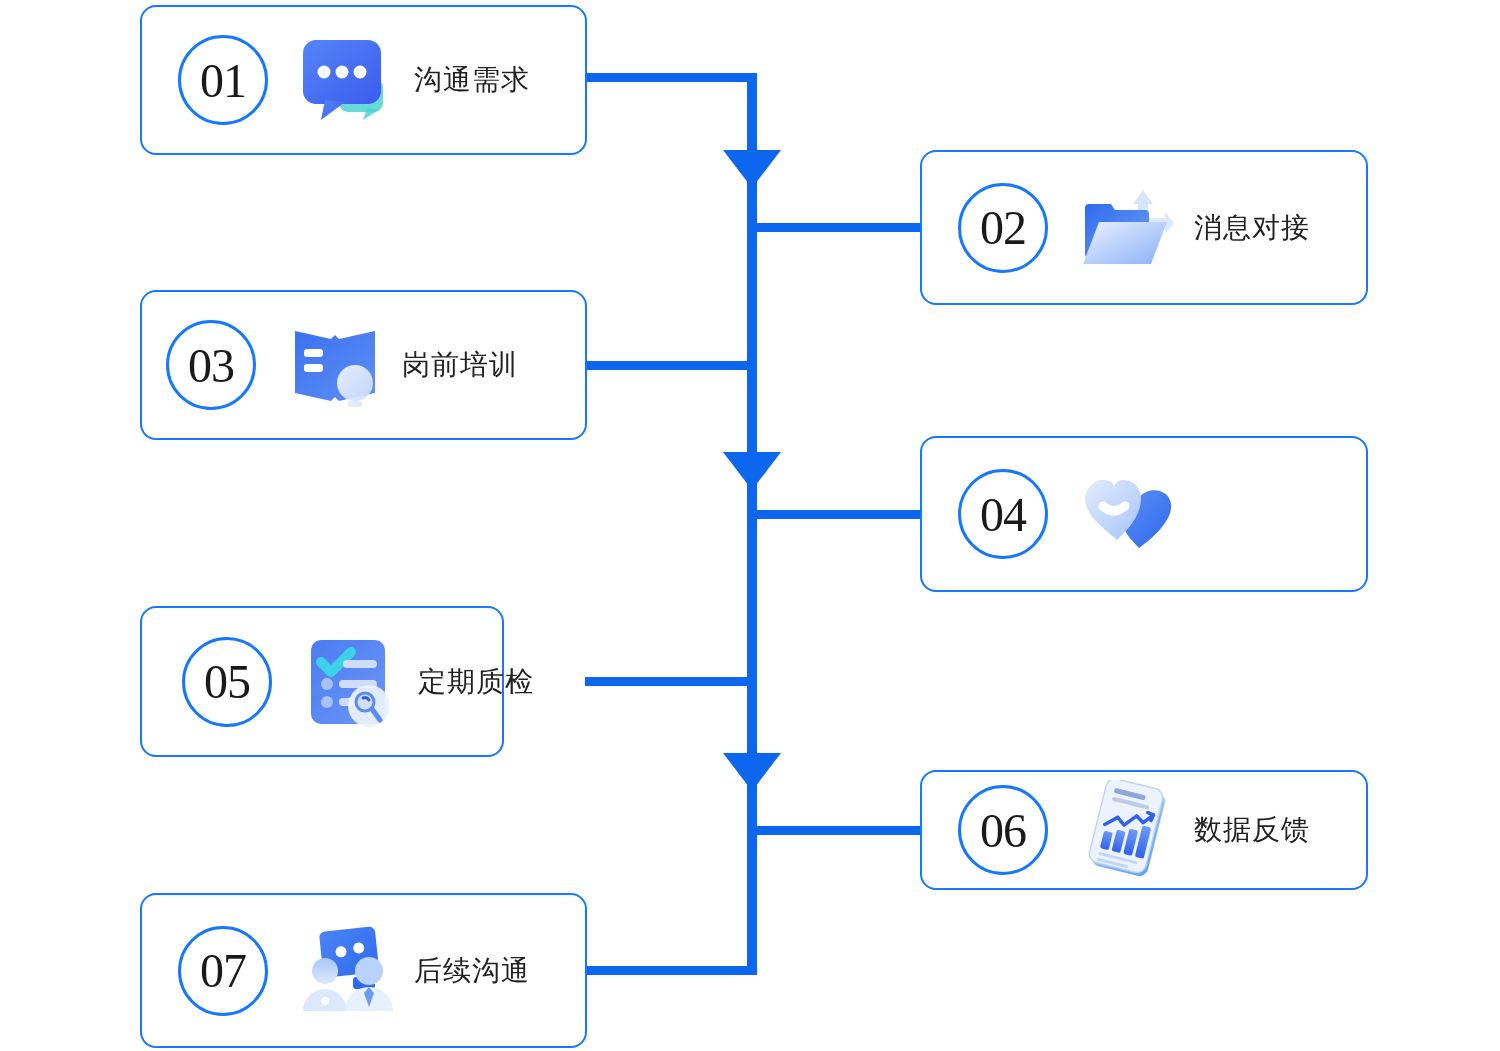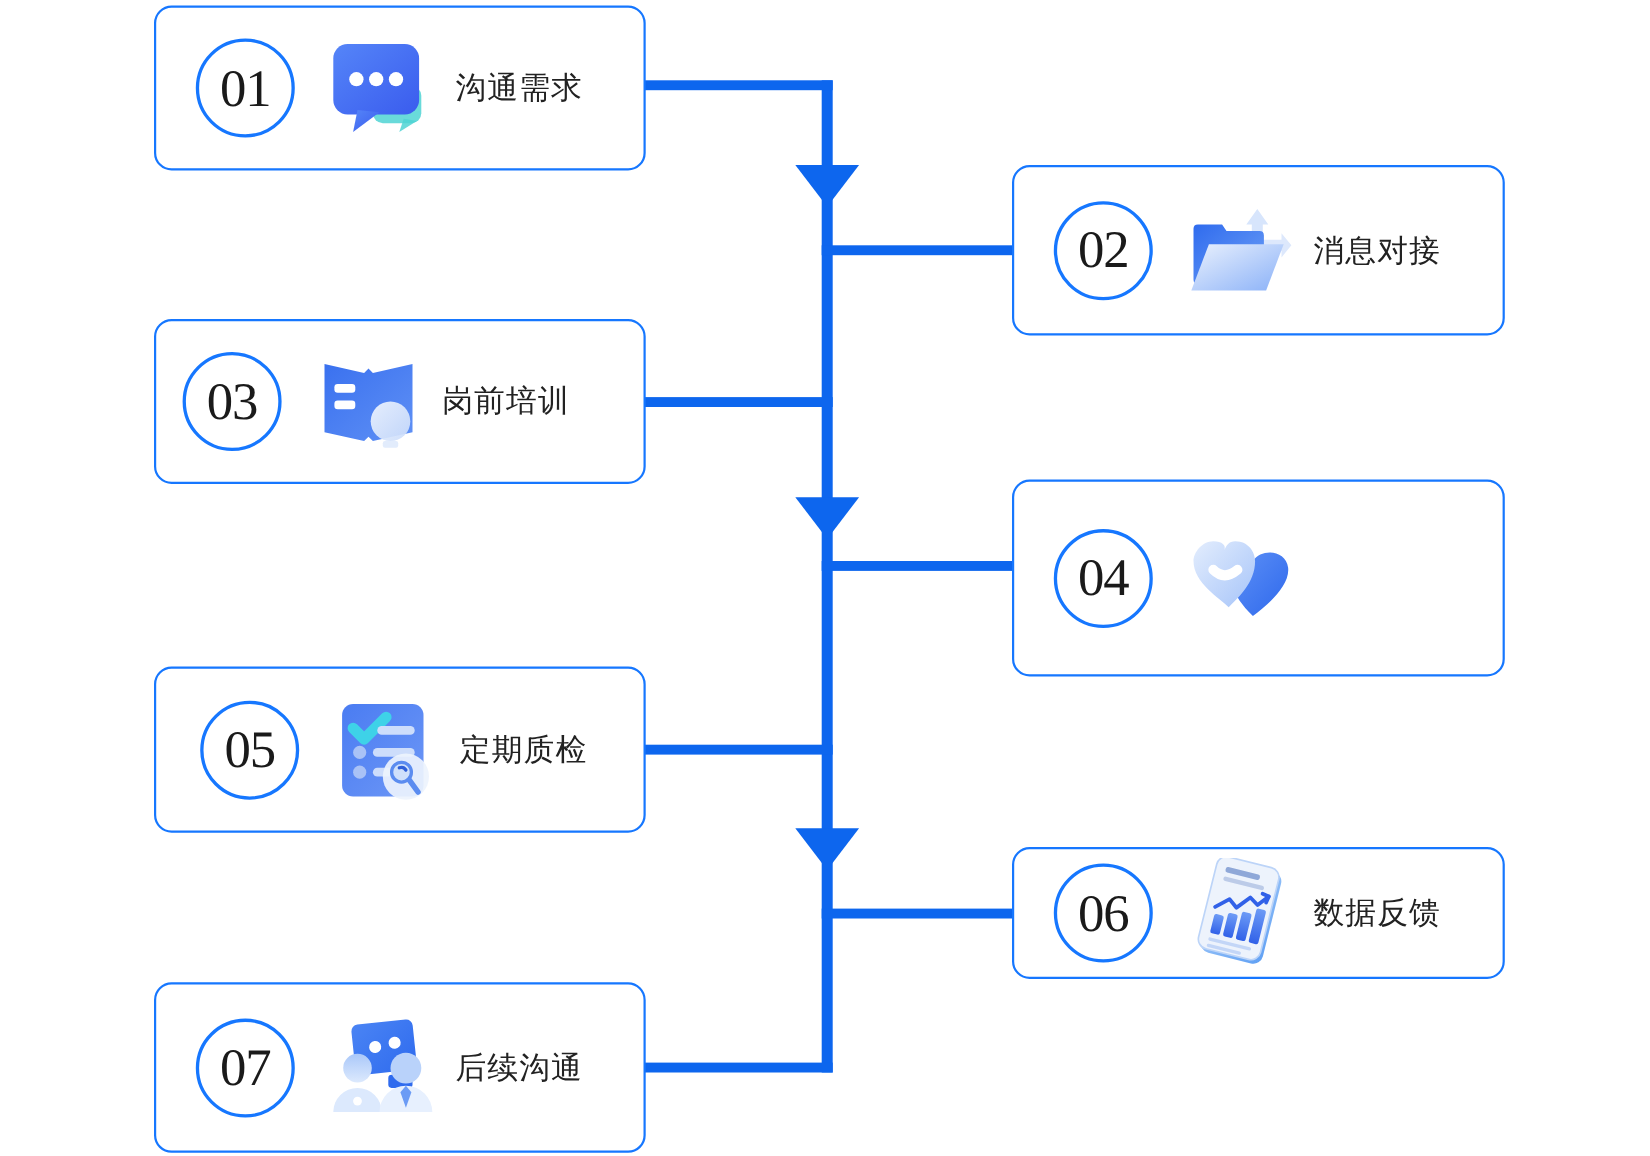--- a/index.html
+++ b/index.html
@@ -26,22 +26,22 @@
   .a1{top:150px;}.a2{top:452px;}.a3{top:753px;}
   
   .card{
     position:absolute;box-sizing:border-box;background:#fff;
     border:2px solid var(--card-border,#1677ff);border-radius:16px;
     display:flex;align-items:center;padding-left:36px;
   }
   .c1{left:140px;top:5px;width:447px;height:150px;}
   .c2{left:920px;top:150px;width:448px;height:155px;}
   .c3{left:140px;top:290px;width:447px;height:150px;padding-left:24px;}
-  .c4{left:920px;top:436px;width:448px;height:179px;}
-  .c5{left:140px;top:606px;width:447px;height:151px;padding-left:40px;}
+  .c4{left:920px;top:436px;width:448px;height:156px;}
+  .c5{left:140px;top:606px;width:364px;height:151px;padding-left:40px;}
   .c6{left:920px;top:770px;width:448px;height:120px;}
   .c7{left:140px;top:893px;width:447px;height:155px;}
   .num-circle{
     flex:0 0 auto;width:84px;height:84px;border-radius:50%;
     border:3px solid var(--circle-border,#1677ff);background:#fff;
     display:flex;align-items:center;justify-content:center;
     font-size:48px;color:var(--number-text,#1a1a1a);letter-spacing:-1px;
   }
   .icon-box{flex:0 0 auto;width:106px;height:106px;margin-left:26px;display:flex;align-items:center;justify-content:center;}
   .icon-box svg{width:100px;height:100px;}

